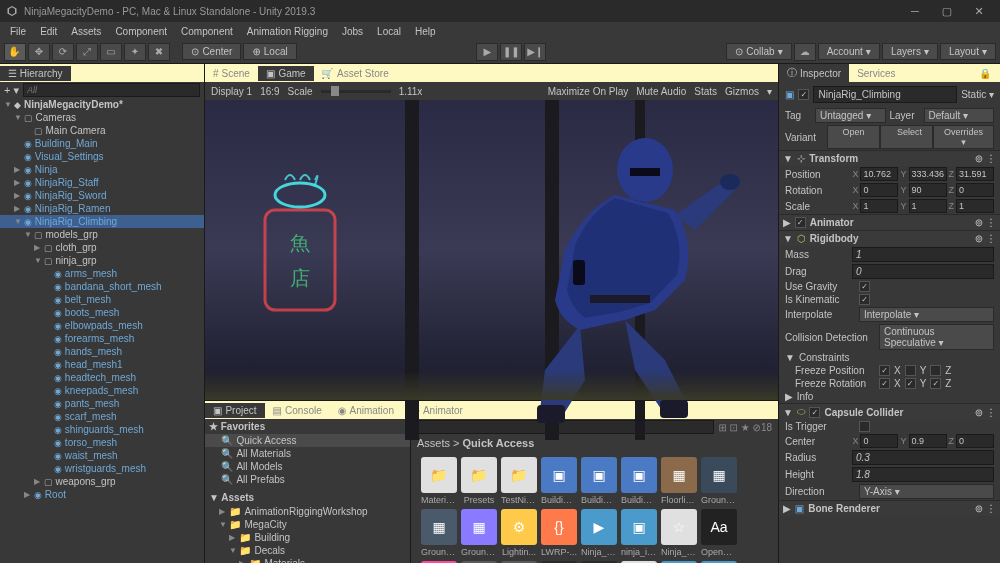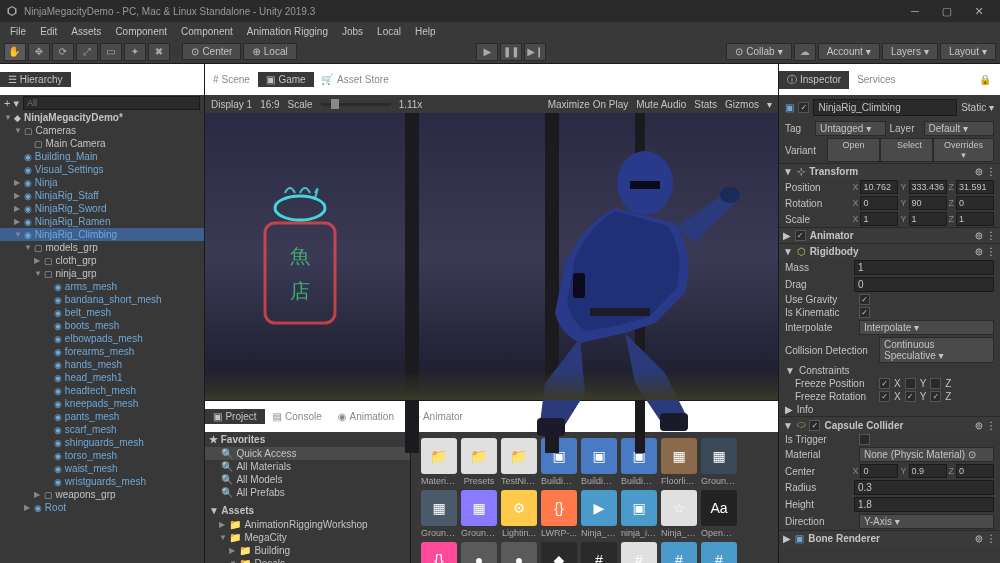--- a/index.html
+++ b/index.html
@@ -13,21 +13,21 @@
 .menu-item { padding: 2px 6px; cursor: pointer; color: #c4c4c4; }
 .toolbar { height: 24px; background: #393939; border-bottom: 1px solid #1a1a1a; display: flex; align-items: center; padding: 0 4px; justify-content: space-between; }
 .toolbar-left, .toolbar-right, .toolbar-center { display: flex; align-items: center; gap: 2px; }
 .tool-btn { width: 22px; height: 18px; background: #4a4a4a; border: 1px solid #2a2a2a; display: flex; align-items: center; justify-content: center; cursor: pointer; color: #aaa; font-size: 10px; }
 .tool-btn.active { background: #5a5a5a; }
 .tool-pill { padding: 2px 8px; background: #4a4a4a; border: 1px solid #2a2a2a; cursor: pointer; font-size: 10px; display: flex; align-items: center; gap: 3px; }
 .main-area { flex: 1; display: flex; overflow: hidden; }
 .col-left { width: 205px; display: flex; flex-direction: column; border-right: 1px solid #1a1a1a; }
 .col-center { flex: 1; display: flex; flex-direction: column; }
 .col-right { width: 222px; display: flex; flex-direction: column; border-left: 1px solid #1a1a1a; background: #383838; }
-.panel-tabs { height: 31px; background: #ffffff; display: flex; align-items: center; font-size: 10px; }
+.panel-tabs { height: 18px; background: #fef9c3; display: flex; align-items: center; font-size: 10px; }
 .panel-tab { padding: 2px 8px; cursor: pointer; color: #888; display: flex; align-items: center; gap: 3px; }
 .panel-tab.active { background: #383838; color: #c4c4c4; }
 .hierarchy { flex: 1; background: #383838; overflow-y: auto; font-size: 10px; }
 .h-toolbar { height: 16px; display: flex; align-items: center; padding: 0 4px; background: #383838; }
 .h-item { padding: 1px 4px; display: flex; align-items: center; cursor: pointer; white-space: nowrap; }
 .h-item.selected { background: #3d6091; color: #fff; }
 .h-indent { display: inline-block; }
 .h-icon { margin-right: 3px; font-size: 9px; }
 .h-label { color: #6fa8d6; }
 .h-label.normal { color: #c4c4c4; }
@@ -45,21 +45,21 @@
 .breadcrumb { padding: 2px 6px; color: #c4c4c4; }
 .assets-grid { flex: 1; display: flex; flex-wrap: wrap; gap: 4px; padding: 6px 10px; align-content: flex-start; overflow-y: auto; }
 .asset-item { width: 36px; display: flex; flex-direction: column; align-items: center; cursor: pointer; }
 .asset-thumb { width: 36px; height: 36px; background: #4a4a4a; border-radius: 3px; display: flex; align-items: center; justify-content: center; font-size: 14px; }
 .asset-label { font-size: 9px; color: #aaa; margin-top: 2px; white-space: nowrap; overflow: hidden; text-overflow: ellipsis; width: 36px; text-align: center; }
 .inspector { flex: 1; overflow-y: auto; font-size: 10px; }
 .insp-header { padding: 4px 6px; display: flex; align-items: center; gap: 4px; }
 .insp-name-field { flex: 1; background: #2a2a2a; border: 1px solid #1a1a1a; color: #c4c4c4; padding: 2px 4px; font-size: 10px; }
 .insp-row { display: flex; align-items: center; padding: 1px 6px; gap: 4px; }
 .insp-label { width: 70px; color: #c4c4c4; }
-.insp-field { flex: 1; background: #2a2a2a; border: 1px solid #1a1a1a; color: #c4c4c4; padding: 1px 3px; font-size: 10px; }
+.insp-field { flex: 1; background: #2a2a2a; border: 1px solid #1a1a1a; color: #c4c4c4; padding: 1px 3px; font-size: 10px; font-style: italic; }
 .insp-dropdown { flex: 1; background: #4a4a4a; border: 1px solid #2a2a2a; padding: 1px 4px; font-size: 10px; cursor: pointer; }
 .component-header { background: #3a3a3a; padding: 2px 4px; display: flex; align-items: center; gap: 4px; border-top: 1px solid #2a2a2a; cursor: pointer; }
 .component-header .title { flex: 1; font-weight: bold; }
 .xyz-row { display: flex; gap: 2px; flex: 1; }
 .xyz-field { display: flex; align-items: center; gap: 2px; flex: 1; }
 .xyz-label { color: #888; font-size: 9px; }
 .xyz-input { width: 38px; background: #2a2a2a; border: 1px solid #1a1a1a; color: #c4c4c4; padding: 1px 2px; font-size: 9px; }
 .checkbox { width: 11px; height: 11px; background: #2a2a2a; border: 1px solid #555; display: inline-flex; align-items: center; justify-content: center; font-size: 8px; cursor: pointer; }
 .checkbox.checked::after { content: "✓"; color: #c4c4c4; }
 .btn-group { display: flex; }
@@ -398,20 +398,27 @@
             <div class="proj-item"><span style="width:12px"></span><span style="color:#888;margin-right:3px">🔍</span>All Models</div>
             <div class="proj-item"><span style="width:12px"></span><span style="color:#888;margin-right:3px">🔍</span>All Prefabs</div>
             <div class="fav-header" style="margin-top: 4px;">▼ Assets</div>
             <div class="proj-item"><span style="width:10px"></span><span class="foldout">▶</span><span style="margin-right:3px">📁</span>AnimationRiggingWorkshop</div>
             <div class="proj-item"><span style="width:10px"></span><span class="foldout">▼</span><span style="margin-right:3px">📁</span>MegaCity</div>
             <div class="proj-item"><span style="width:20px"></span><span class="foldout">▶</span><span style="margin-right:3px">📁</span>Building</div>
             <div class="proj-item"><span style="width:20px"></span><span class="foldout">▼</span><span style="margin-right:3px">📁</span>Decals</div>
             <div class="proj-item"><span style="width:30px"></span><span class="foldout">▶</span><span style="margin-right:3px">📁</span>Materials</div>
           </div>
         <div style="flex:1;display:flex;flex-direction:column;border-left:1px solid #1a1a1a">
+          <div class="assets-toolbar" style="justify-content:flex-end">
+            <input class="insp-field" style="width: 120px; font-size: 9px;" placeholder="">
+            <span style="color:#888">⊞ ⊡ ★ ⊘<span>18</span></span>
+          </div>
+          <div class="breadcrumb">
+            <span>Assets</span> &gt; <b>Quick Access</b>
+          </div>
           <div class="assets-grid" id="assets-grid">
               <div class="asset-item">
                 <div class="asset-thumb" style="background:#e0e0e0;color:#fff">📁</div>
                 <div class="asset-label">Materials</div>
               </div>
               <div class="asset-item">
                 <div class="asset-thumb" style="background:#e0e0e0;color:#fff">📁</div>
                 <div class="asset-label">Presets</div>
               </div>
               <div class="asset-item">
@@ -650,24 +657,20 @@
           <span style="color:#9aca5a">⬭</span>
         <span class="checkbox checked"></span>
         <span class="title">Capsule Collider</span>
         <span>⊚ ⋮</span>
       </div>
       <div class="insp-row">
           <span class="insp-label">Is Trigger</span>
           <span class="checkbox"></span>
         </div>
       <div class="insp-row">
-          <span class="insp-label">Material</span>
-          <div class="insp-dropdown"><span>None (Physic Material)</span> ⊙</div>
-        </div>
-      <div class="insp-row">
           <span class="insp-label">Center</span>
         <div class="xyz-row">
           <div class="xyz-field">
               <span class="xyz-label">X</span>
               <input class="xyz-input" value="0" style="">
             </div>
           <div class="xyz-field">
               <span class="xyz-label">Y</span>
               <input class="xyz-input" value="0.9" style="">
             </div>

